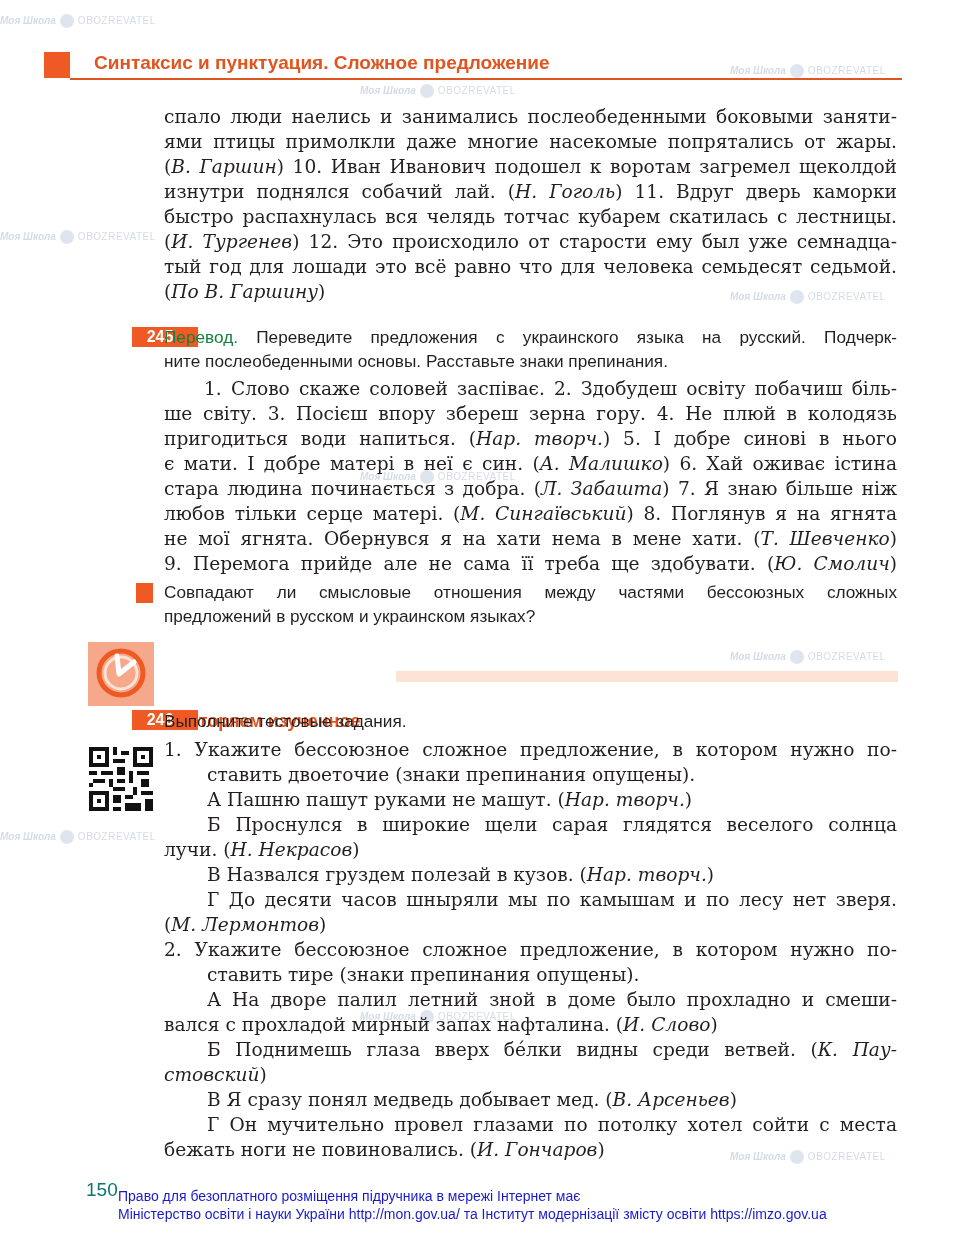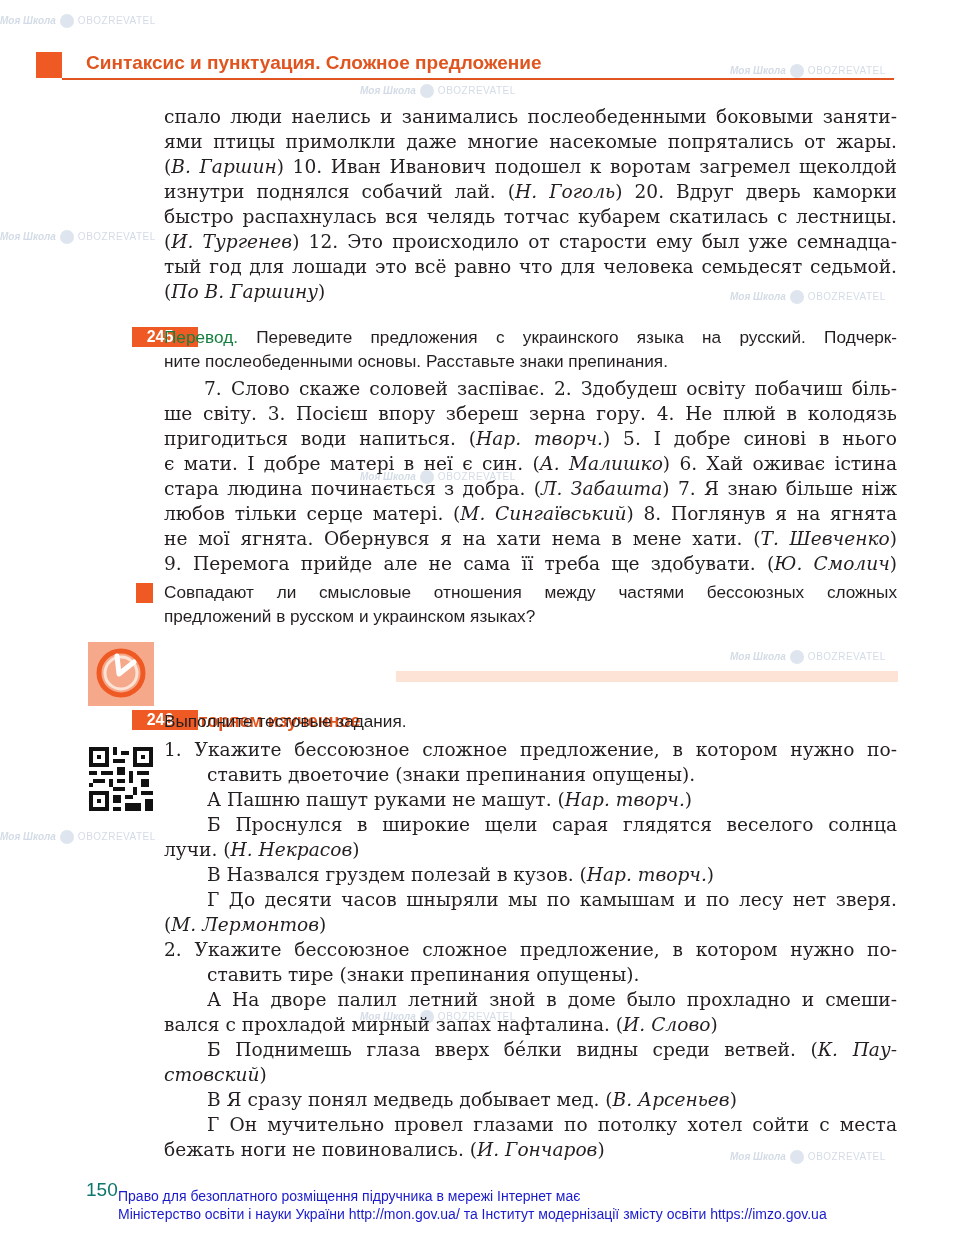--- a/index.html
+++ b/index.html
@@ -4,21 +4,21 @@
 <style>
   html, body { margin: 0; padding: 0; }
   body {
     width: 974px; height: 1240px; background: #ffffff; position: relative; overflow: hidden;
     font-family: "DejaVu Serif", "Liberation Serif", serif; color: #231f20;
   }
   .wm { position: absolute; font-family: "Liberation Sans", sans-serif; font-size: 10px; color: #c9d3e0; font-style: italic; font-weight: bold; white-space: nowrap; pointer-events: none; opacity: 0.8; }
   .wm .c { display: inline-block; width: 14px; height: 14px; border-radius: 50%; background: #d6dfea; vertical-align: middle; margin: 0 4px; }
   .wm .o { font-style: normal; font-weight: normal; letter-spacing: 0.5px; }
 
-  .header { position: absolute; left: 36px; top: 50px; width: 858px; height: 30px; }
+  .header { position: absolute; left: 44px; top: 50px; width: 858px; height: 30px; }
   .header .sq { position: absolute; left: 0; top: 2px; width: 26px; height: 26px; background: #ef5a24; }
   .header .title { position: absolute; left: 50px; top: 2px; font-family: "Liberation Sans", sans-serif; font-weight: bold; font-size: 19px; color: #e0541f; }
   .header .rule { position: absolute; left: 26px; right: 0; top: 28px; height: 2px; background: #e0541f; }
 
   .line { position: absolute; left: 164px; width: 733px; font-size: 18.6px; line-height: 24.5px; white-space: nowrap; text-align: justify; text-align-last: justify; }
   .line.last { text-align-last: left; }
   .sans { font-family: "Liberation Sans", sans-serif; font-size: 17.2px; }
   i { font-style: italic; }
 
   .numbadge { position: absolute; left: 88px; width: 66px; height: 20px; background: #ef5a24; color: #fff; font-family: "Liberation Sans", sans-serif; font-weight: bold; font-size: 16px; text-align: center; padding-right: 10px; box-sizing: border-box; line-height: 20px; margin-left: 44px; }
@@ -53,33 +53,33 @@
 <div class="header">
   <div class="sq"></div>
   <div class="title">Синтаксис и пунктуация. Сложное предложение</div>
   <div class="rule"></div>
 </div>
 
 <div>
   <div class="line" style="top:105px">спало люди наелись и занимались послеобеденными боковыми заняти-</div>
   <div class="line" style="top:130px">ями птицы примолкли даже многие насекомые попрятались от жары.</div>
   <div class="line" style="top:155px"><span>(</span><i>В. Гаршин</i><span>) 10. Иван Иванович подошел к воротам загремел щеколдой</span></div>
-  <div class="line" style="top:180px"><span>изнутри поднялся собачий лай. (</span><i>Н. Гоголь</i><span>) 20. Вдруг дверь каморки</span></div>
+  <div class="line" style="top:180px"><span>изнутри поднялся собачий лай. (</span><i>Н. Гоголь</i><span>) 11. Вдруг дверь каморки</span></div>
   <div class="line" style="top:205px">быстро распахнулась вся челядь тотчас кубарем скатилась с лестницы.</div>
   <div class="line" style="top:230px"><span>(</span><i>И. Тургенев</i><span>) 12. Это происходило от старости ему был уже семнадца-</span></div>
   <div class="line" style="top:255px">тый год для лошади это всё равно что для человека семьдесят седьмой.</div>
   <div class="line last" style="top:280px"><span>(</span><i>По В. Гаршину</i><span>)</span></div>
 </div>
 
 <div>
   <div class="numbadge" style="top:327px">245</div>
   <div class="line sans" style="top:325px"><span class="orange-label">Перевод.</span><span> Переведите предложения с украинского языка на русский. Подчерк-</span></div>
   <div class="line sans last" style="top:349px">ните послеобеденными основы. Расставьте знаки препинания.</div>
 
-  <div class="line" style="top:377px;left:204px;width:693px">7. Слово скаже соловей заспіває. 2. Здобудеш освіту побачиш біль-</div>
+  <div class="line" style="top:377px;left:204px;width:693px">1. Слово скаже соловей заспіває. 2. Здобудеш освіту побачиш біль-</div>
   <div class="line" style="top:402px">ше світу. 3. Посієш впору збереш зерна гору. 4. Не плюй в колодязь</div>
   <div class="line" style="top:427px"><span>пригодиться води напиться. (</span><i>Нар. творч.</i><span>) 5. І добре синові в нього</span></div>
   <div class="line" style="top:452px"><span>є мати. І добре матері в неї є син. (</span><i>А. Малишко</i><span>) 6. Хай оживає істина</span></div>
   <div class="line" style="top:477px"><span>стара людина починається з добра. (</span><i>Л. Забашта</i><span>) 7. Я знаю більше ніж</span></div>
   <div class="line" style="top:502px"><span>любов тільки серце матері. (</span><i>М. Сингаївський</i><span>) 8. Поглянув я на ягнята</span></div>
   <div class="line" style="top:527px"><span>не мої ягнята. Обернувся я на хати нема в мене хати. (</span><i>Т. Шевченко</i><span>)</span></div>
   <div class="line" style="top:552px"><span>9. Перемога прийде але не сама її треба ще здобувати. (</span><i>Ю. Смолич</i><span>)</span></div>
 
   <div class="qmark"></div>
   <div class="line sans" style="top:580px">Совпадают ли смысловые отношения между частями бессоюзных сложных</div>

